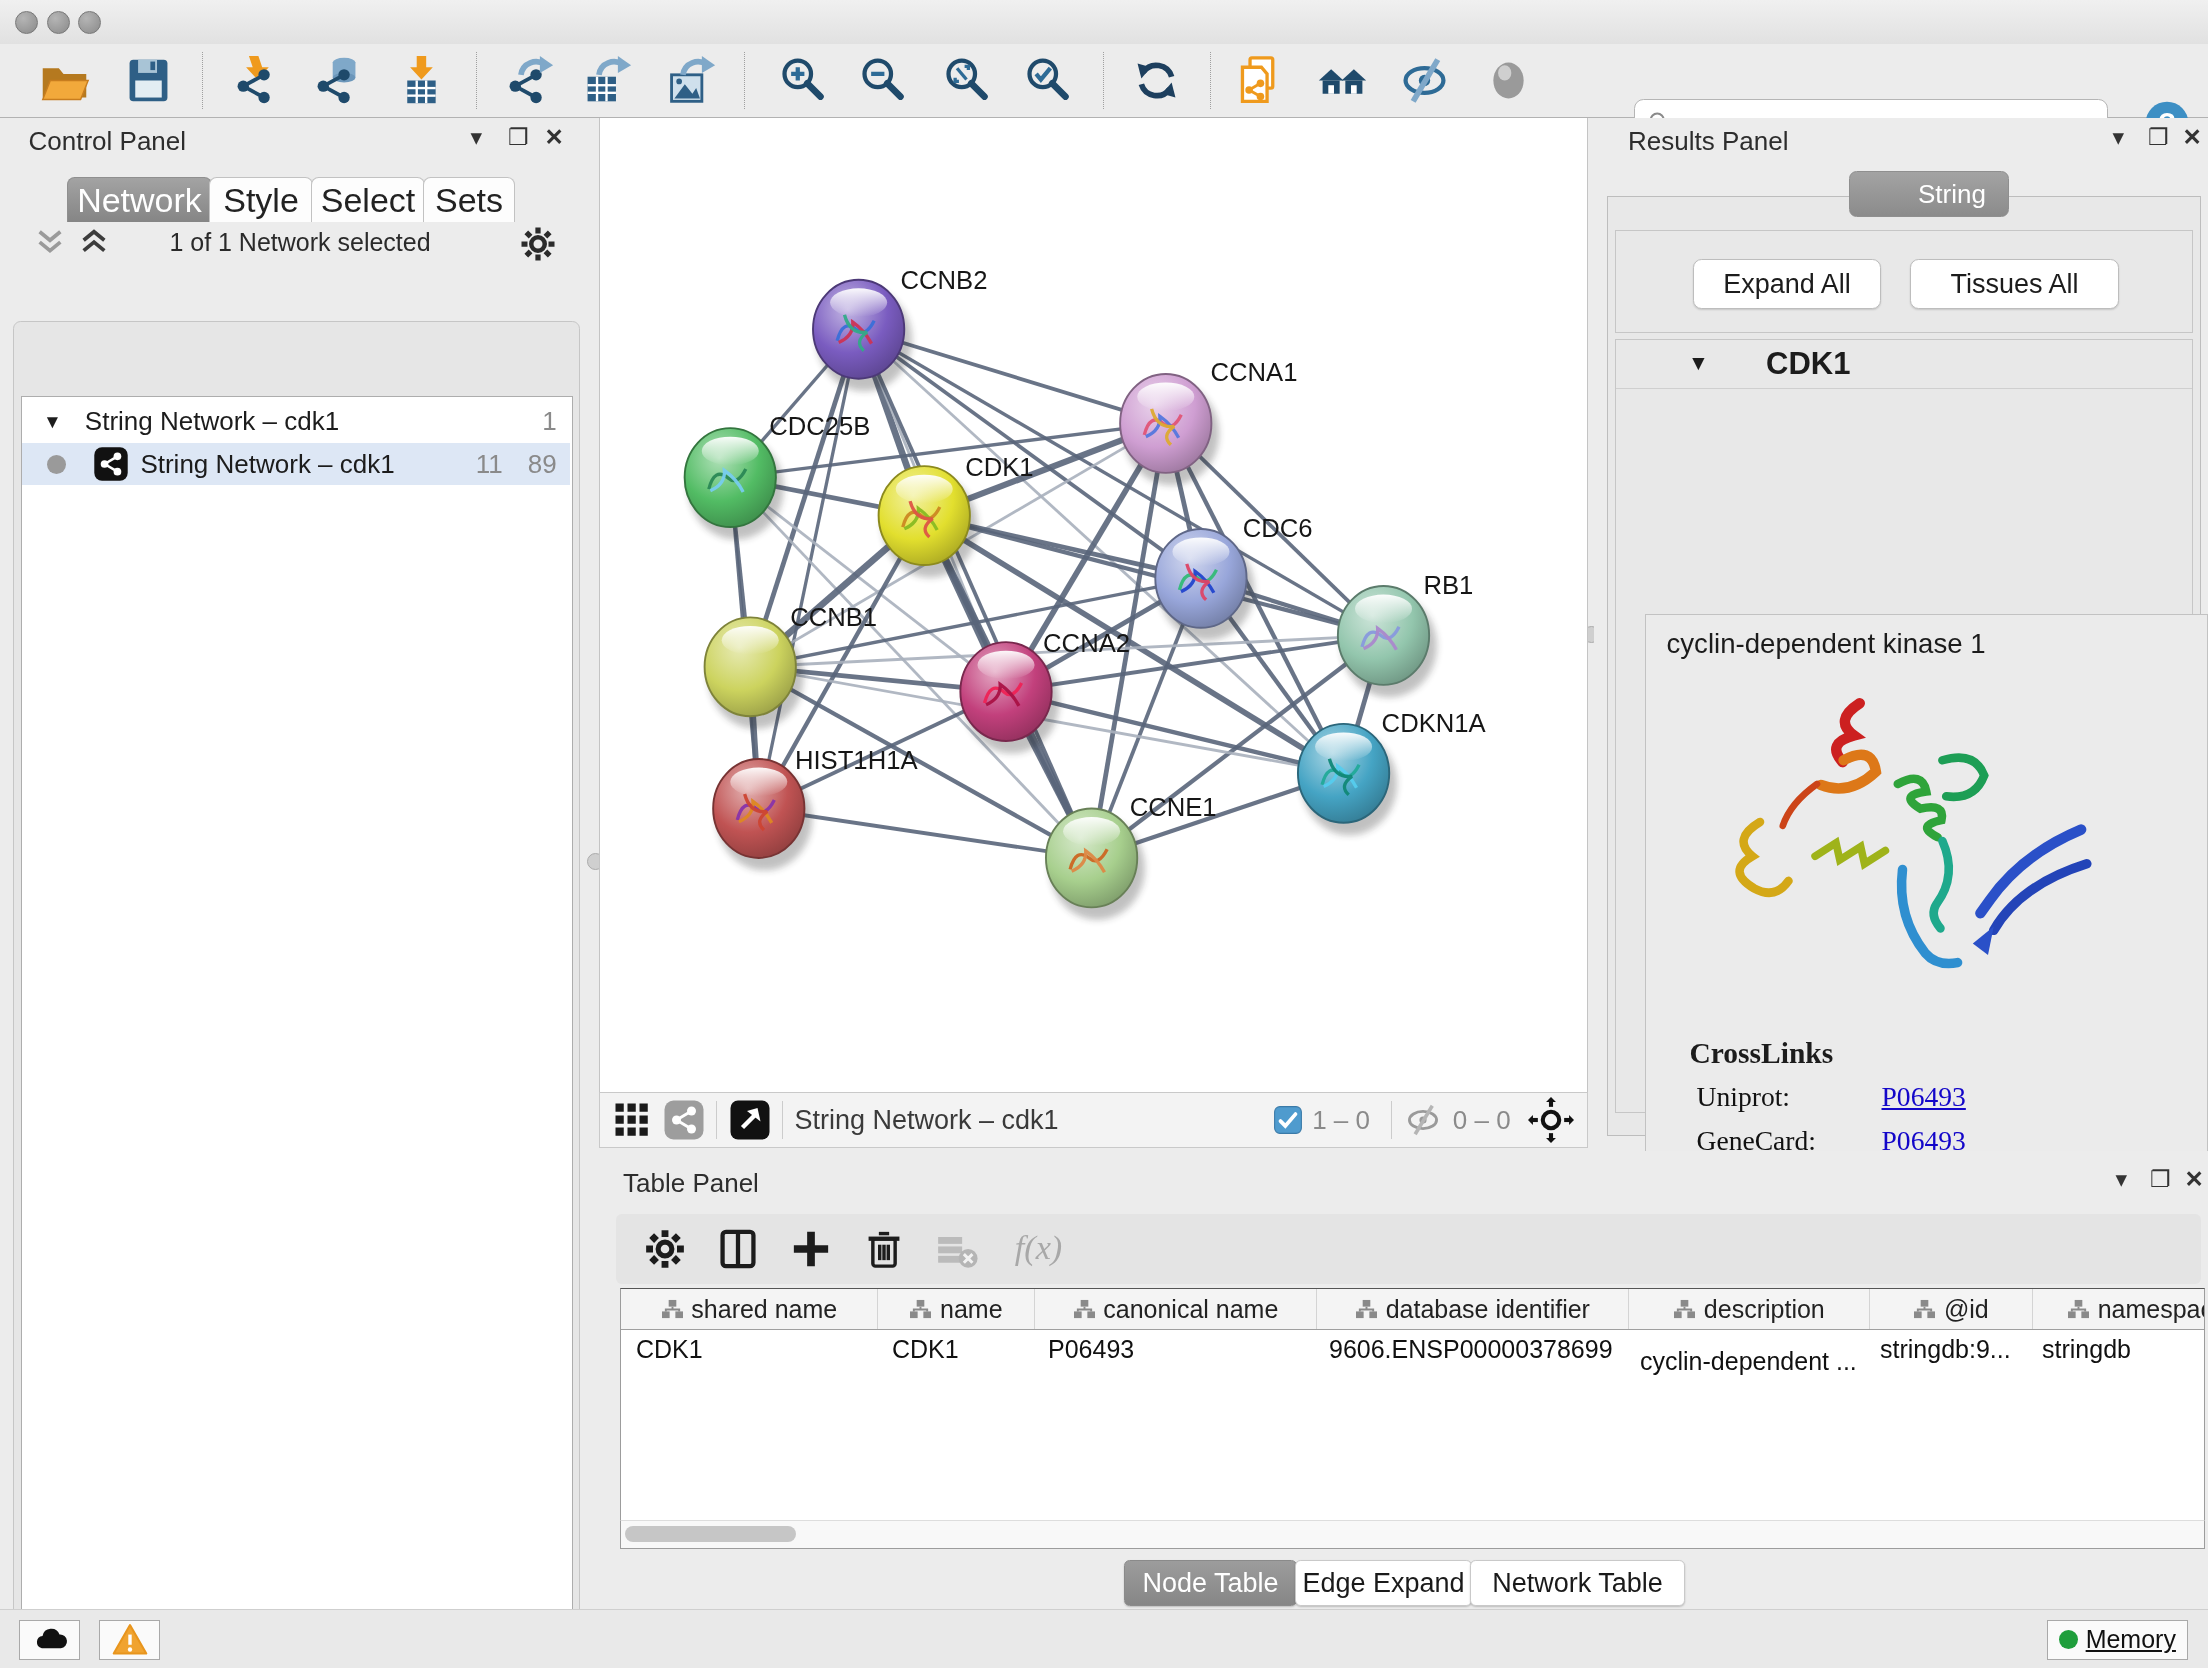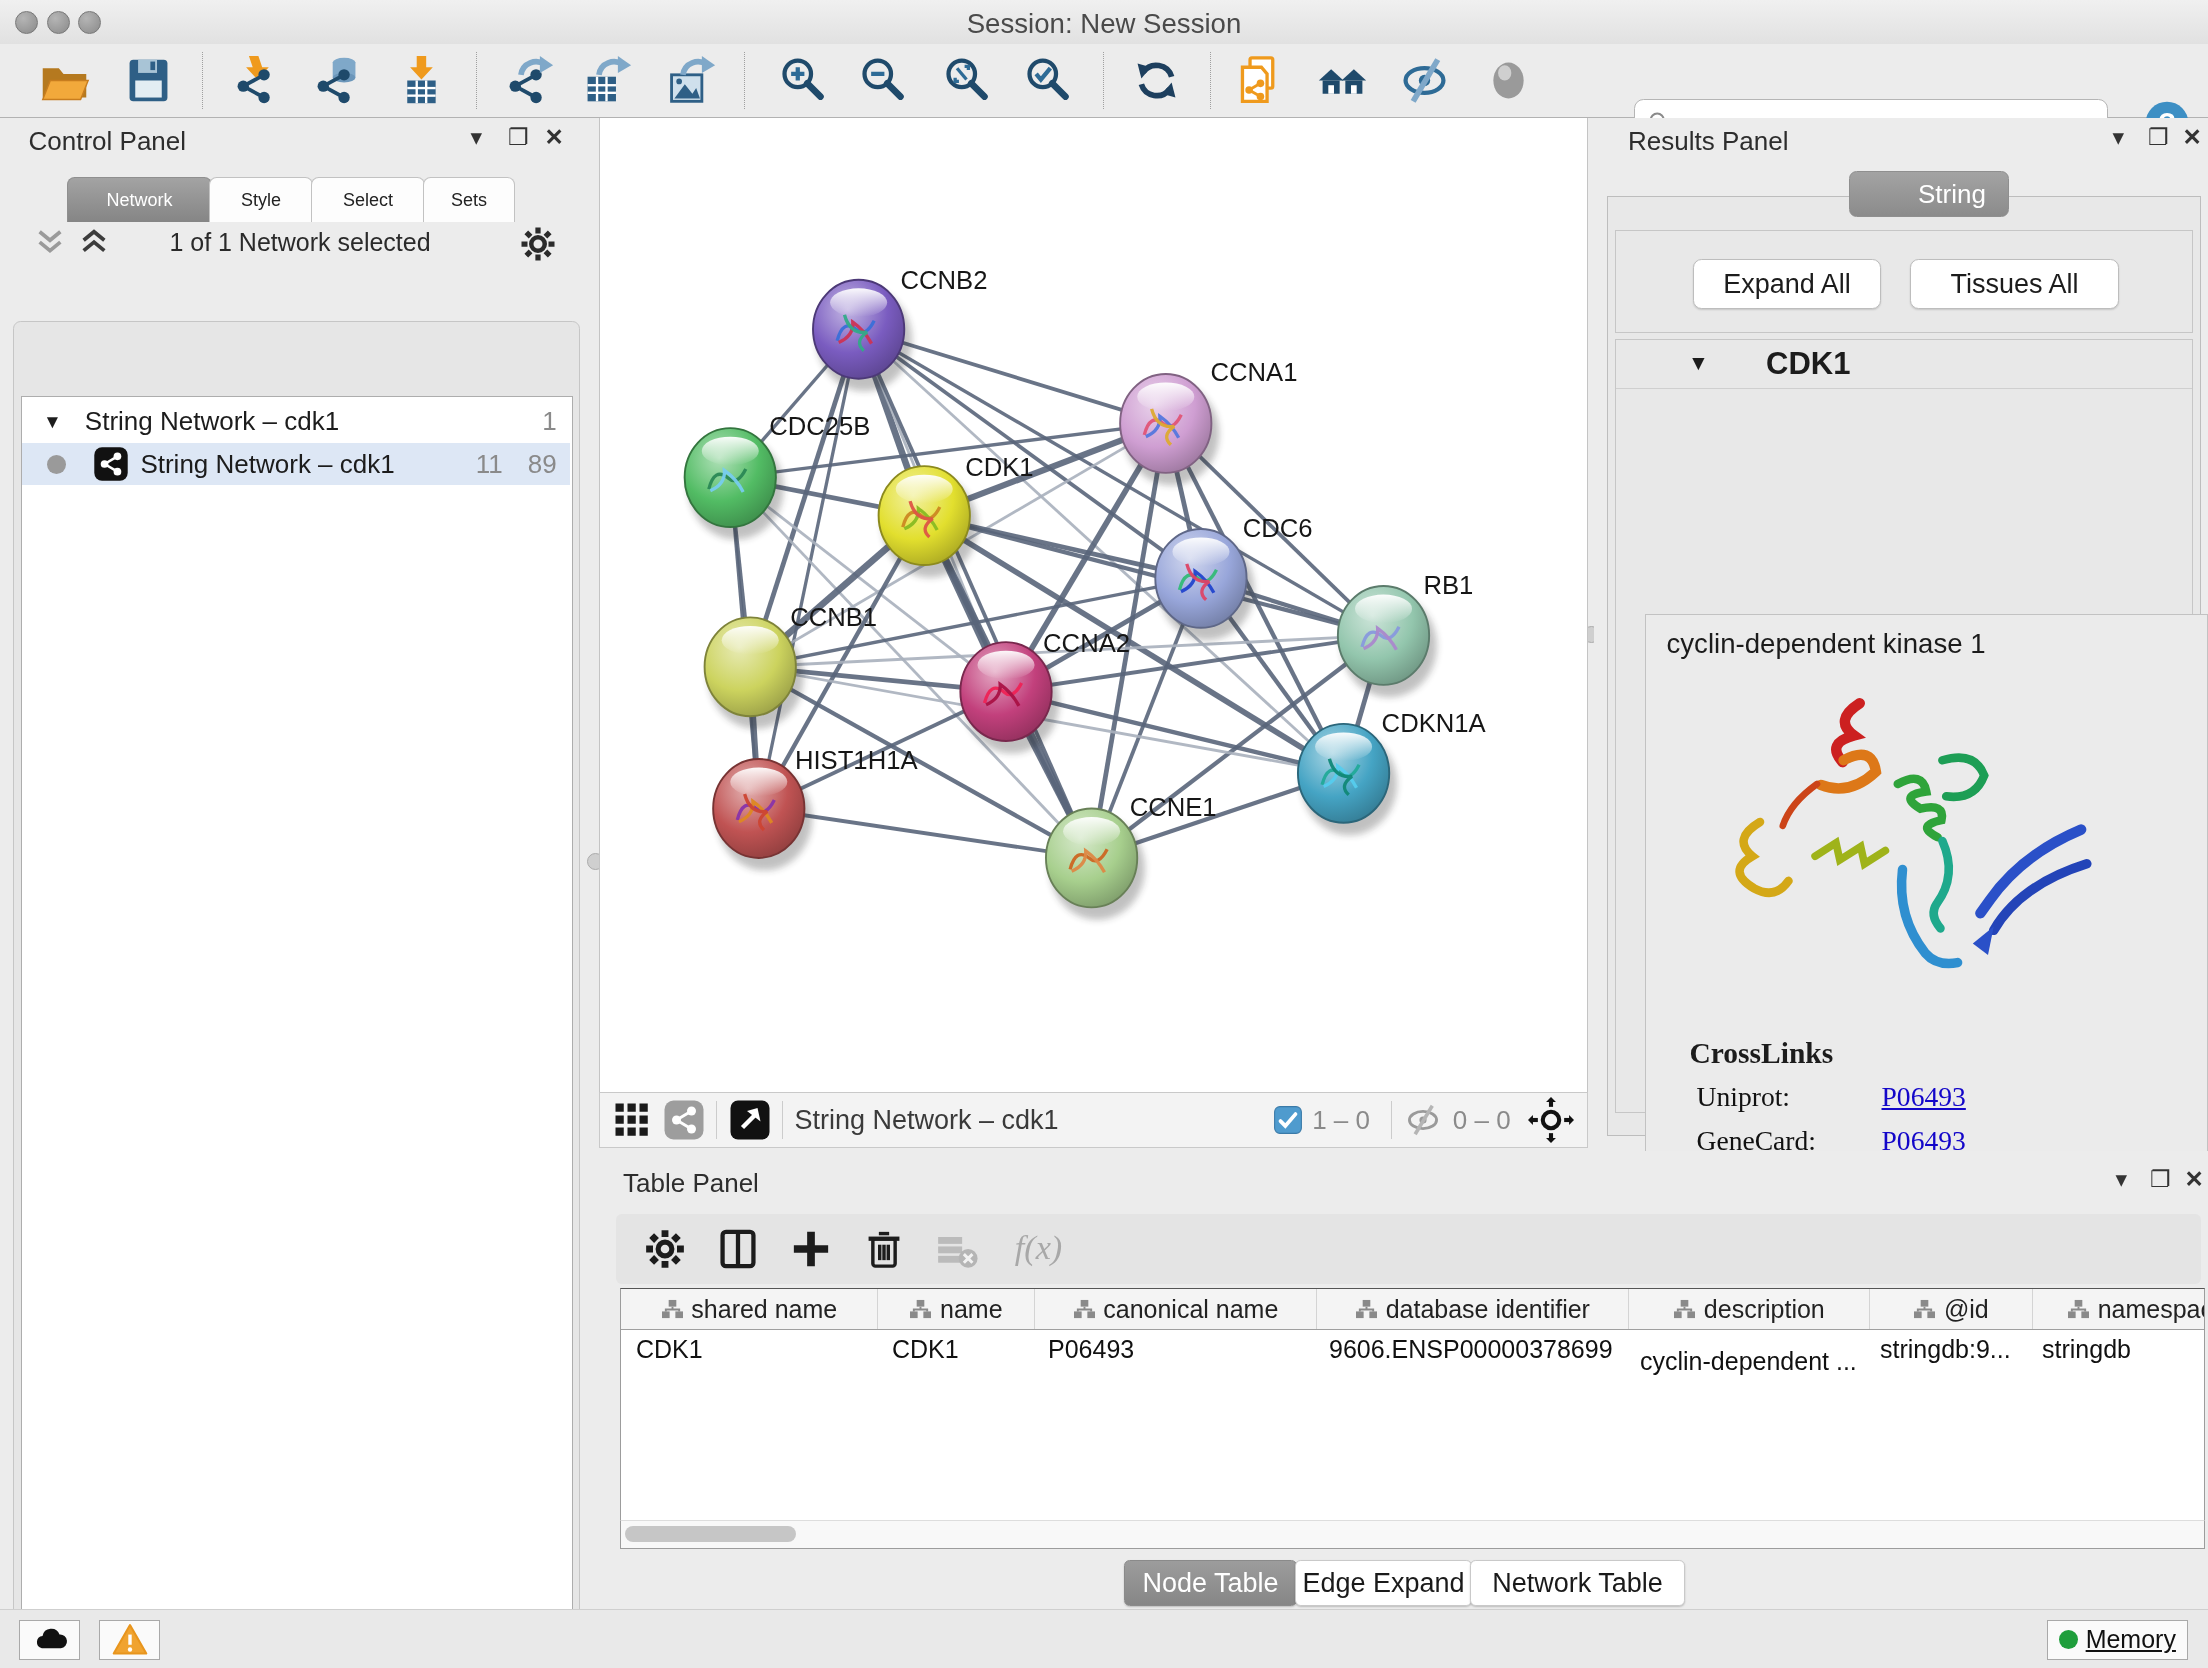--- a/index.html
+++ b/index.html
@@ -18,21 +18,21 @@
   .tb-icon svg{width:100%;height:100%;}
   .tb-sep{top:7.6px;width:0;height:57px;border-left:1.9px dotted #9f9f9f;}
   #search-box{left:1634px;top:55px;width:472px;height:44px;background:#fff;border:1px solid #b5b5b5;
               border-radius:9.5px;display:flex;align-items:center;}
   #search-box svg{width:28.5px;height:28.5px;margin-left:9.5px;}
   
   .panel-title{font-size:26px;color:#2d2d2d;}
   .win-btn{font-size:23px;color:#333;width:28.5px;text-align:center;top:0;}
   
   #control-panel{left:0;top:118px;width:592px;height:1491px;}
-  .tab{height:44px;line-height:44px;text-align:center;font-size:18px;background:#fdfdfd;
+  .tab{height:44px;line-height:44px;text-align:center;font-size:34px;background:#fdfdfd;
        border:1px solid #c2c2c2;border-bottom:none;border-radius:7.6px 7.6px 0 0;color:#222;}
   .tab.sel{background:linear-gradient(#a3a3a3,#858585);color:#fff;border-color:#8f8f8f;}
   #cp-group{left:13.3px;top:203px;width:565px;height:1381px;background:#e6e6e6;border:1px solid #c6c6c6;border-radius:7.6px;}
   #cp-tree{left:21px;top:278px;width:550px;height:1294px;background:#fff;border:1px solid #adadad;}
   .tree-row{left:0;width:548px;height:42px;font-size:26px;display:flex;align-items:center;position:absolute;}
   .count{color:#8a8a8a;font-size:26px;}
   
   #canvas{left:599px;top:118px;width:987px;height:974px;background:#fff;
           border-left:1px solid #c4c4c4;border-right:1px solid #c4c4c4;}
   .handle-dot{width:15px;height:15px;border-radius:50%;background:#cfcfcf;border:1px solid #ababab;}
@@ -76,21 +76,20 @@
   #memory-btn{left:2047px;width:139px;gap:7.6px;font-size:25px;color:#111;}
   .net-label{font-size:27px;fill:#161616;}
 </style>
 </head>
 <body>
 
 <div id="titlebar" class="abs">
   <div class="tl abs" style="left:15px"></div>
   <div class="tl abs" style="left:47px"></div>
   <div class="tl abs" style="left:78px"></div>
-  <div id="title-text" class="abs">Session: New Session</div>
 </div>
 
 <div id="toolbar" class="abs">
   <div id="tb-icons">
       <div class="tb-icon abs" style="left: 38px;"><svg viewBox="0 0 56 56">
           <path d="M5,15 h17 l5,6 h24 v25 H5z" fill="#b5791f"></path>
           <path d="M5,48 l8,-20 h40 l-8,20z" fill="#f2a93b" stroke="#c87d1e" stroke-width="1.5"></path>
         </svg></div>
       <div class="tb-icon abs" style="left: 122px;"><svg viewBox="0 0 56 56">
           <rect x="8" y="6" width="40" height="44" rx="4" fill="#2e5f86"></rect>

